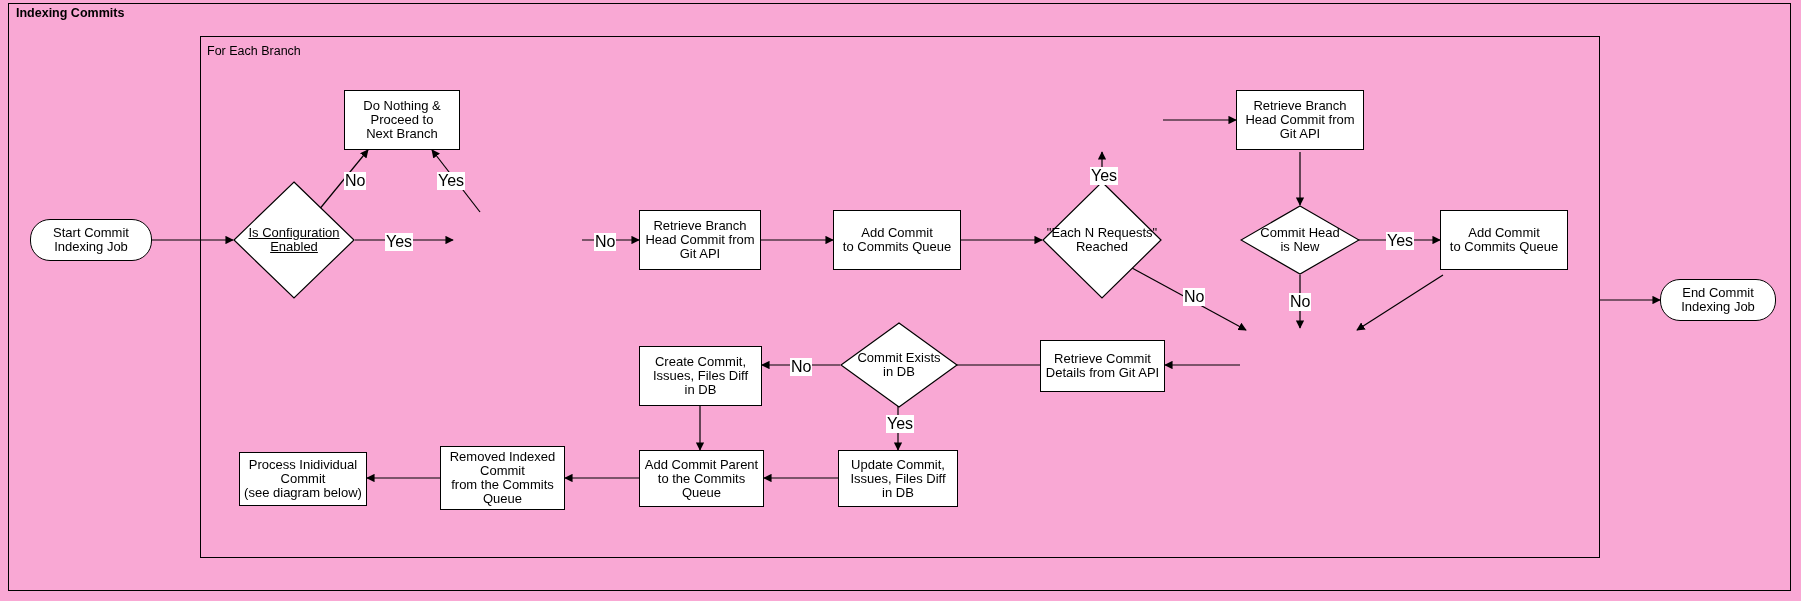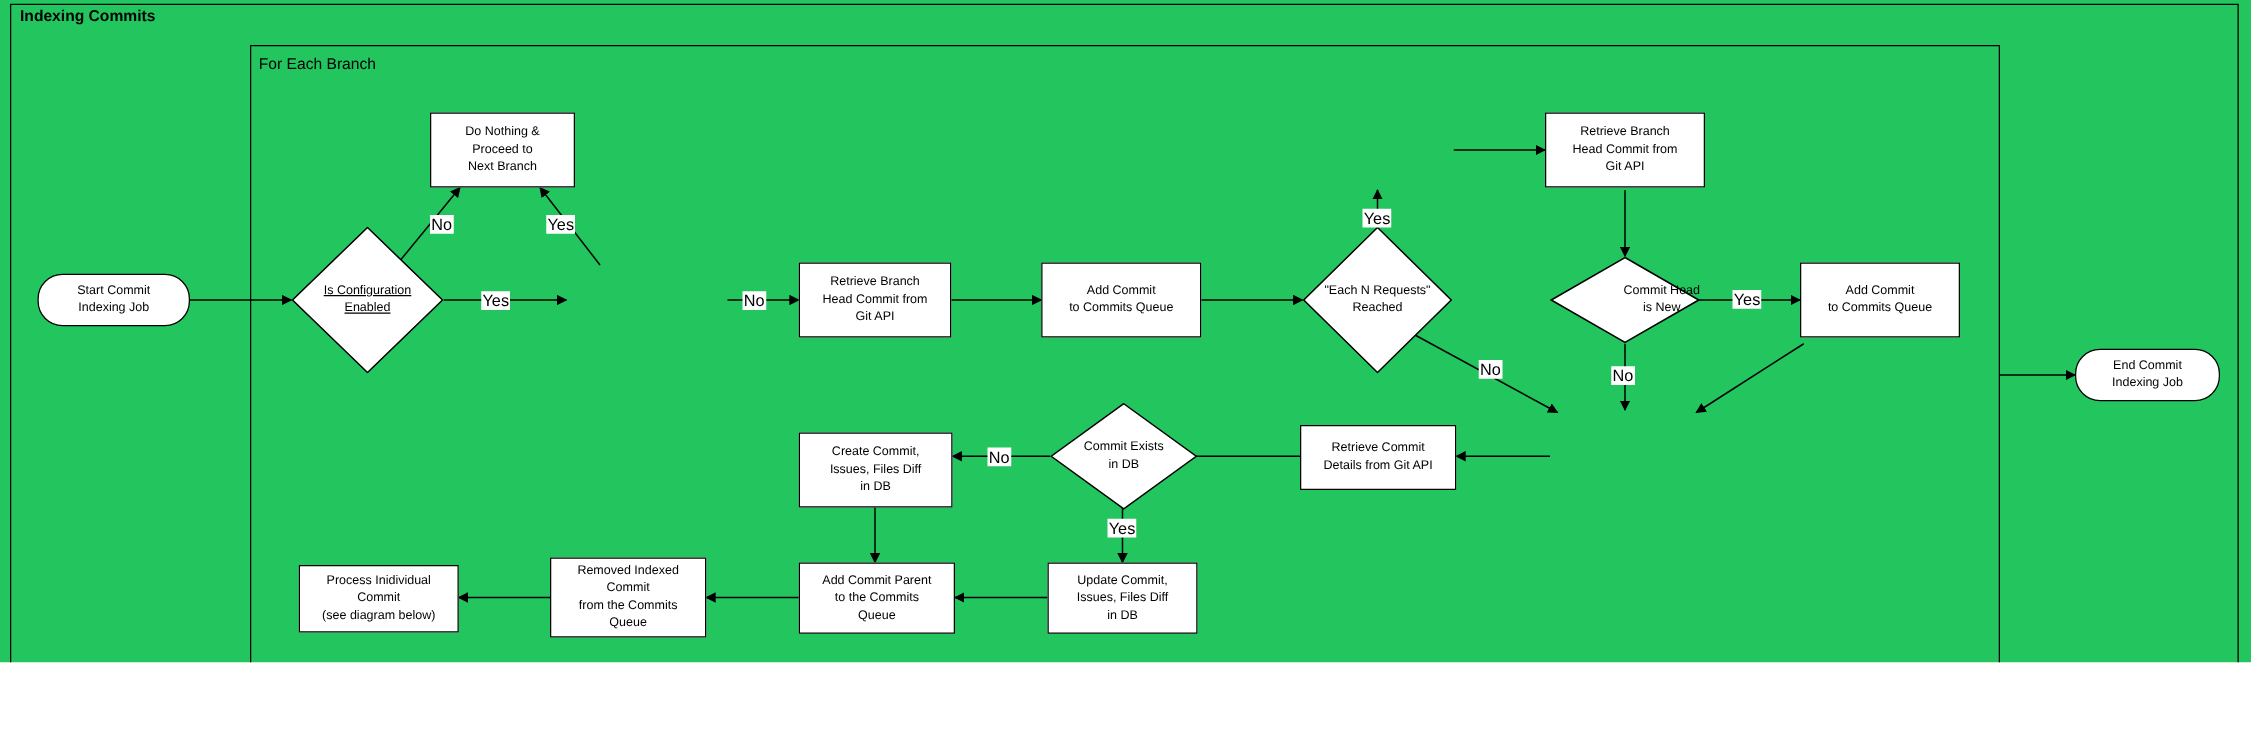--- a/index.html
+++ b/index.html
@@ -1,21 +1,21 @@
 <!DOCTYPE html>
 <html><head>
 <meta charset="utf-8">
 <style>
   html,body{margin:0;padding:0;background:#ffffff;}
   body{font-family:"Liberation Sans", sans-serif;}
   #canvas{
     position:relative;
     width:1801px;
-    height:530px;
-    background:#22c55e;
+    height:601px;
+    background:#f9a8d4;
     overflow:hidden;
   }
   .outer-frame{
     position:absolute;
     left:8px; top:3px;
     width:1783px; height:588px;
     border:1px solid #000000;
     box-sizing:border-box;
   }
   .outer-title{
@@ -40,21 +40,21 @@
     color:#000000;
     white-space:nowrap;
   }
   .node{
     position:absolute;
     box-sizing:border-box;
     display:flex;
     align-items:center;
     justify-content:center;
     text-align:center;
-    font-size:10px;
+    font-size:13px;
     line-height:14px;
     color:#000000;
     background:#ffffff;
   }
   .node.rect{
     border:1px solid #000000;
   }
   .node.terminator{
     border:1px solid #000000;
     border-radius:20px;
@@ -64,21 +64,21 @@
     background:transparent;
   }
   .node .lbl{ white-space:pre-line; z-index:3; position:relative;}
   .dia-shape{
     position:absolute;
     left:0; top:0; width:100%; height:100%;
     z-index:1;
   }
   .edge-label{
     position:absolute;
-    font-size:13px;
+    font-size:16px;
     color:#000000;
     background:#ffffff;
     padding:0 1px;
     white-space:nowrap;
     z-index:5;
     text-align:center;
   }
   svg.edges{
     position:absolute;
     left:0; top:0;
@@ -194,21 +194,21 @@
 Reached</span>
   </div>
 
 
   <div class="node rect" style="left:1236px; top:90px; width:128px; height:60px;">
     <span class="lbl">Retrieve Branch
 Head Commit from
 Git API</span>
   </div>
 
-  <div class="node diamond" style="left:1240px; top:205px; width:120px; height:70px;justify-content:flex-end;">
+  <div class="node diamond" style="left:1240px; top:205px; width:120px; height:70px;">
     <svg class="dia-shape" viewBox="0 0 120 70" preserveAspectRatio="none">
       <polygon points="60,1 119,35 60,69 1,35" fill="#ffffff" stroke="#000000" stroke-width="1.2"></polygon>
     </svg>
     <span class="lbl">Commit Head
 is New</span>
   </div>
 
   <div class="node rect" style="left:1440px; top:210px; width:128px; height:60px;">
     <span class="lbl">Add Commit
 to Commits Queue</span>

